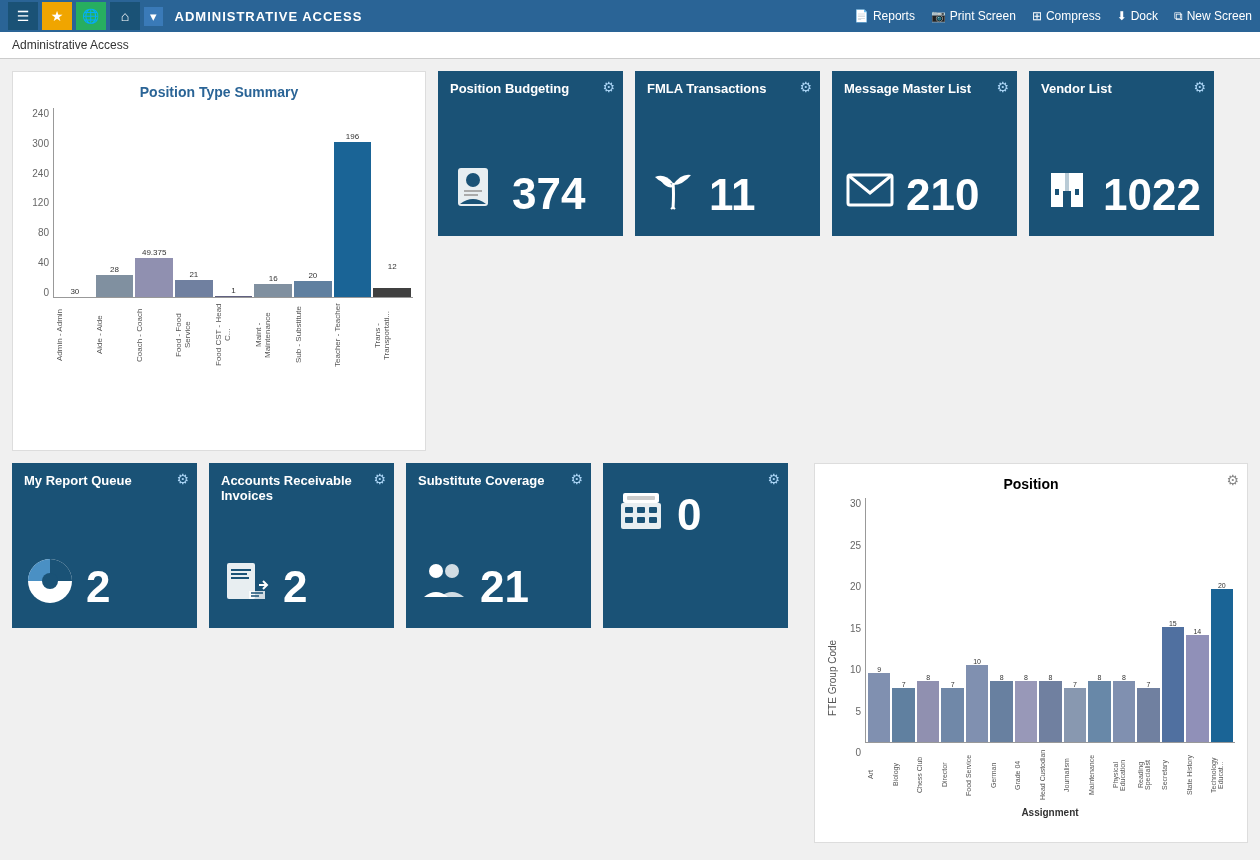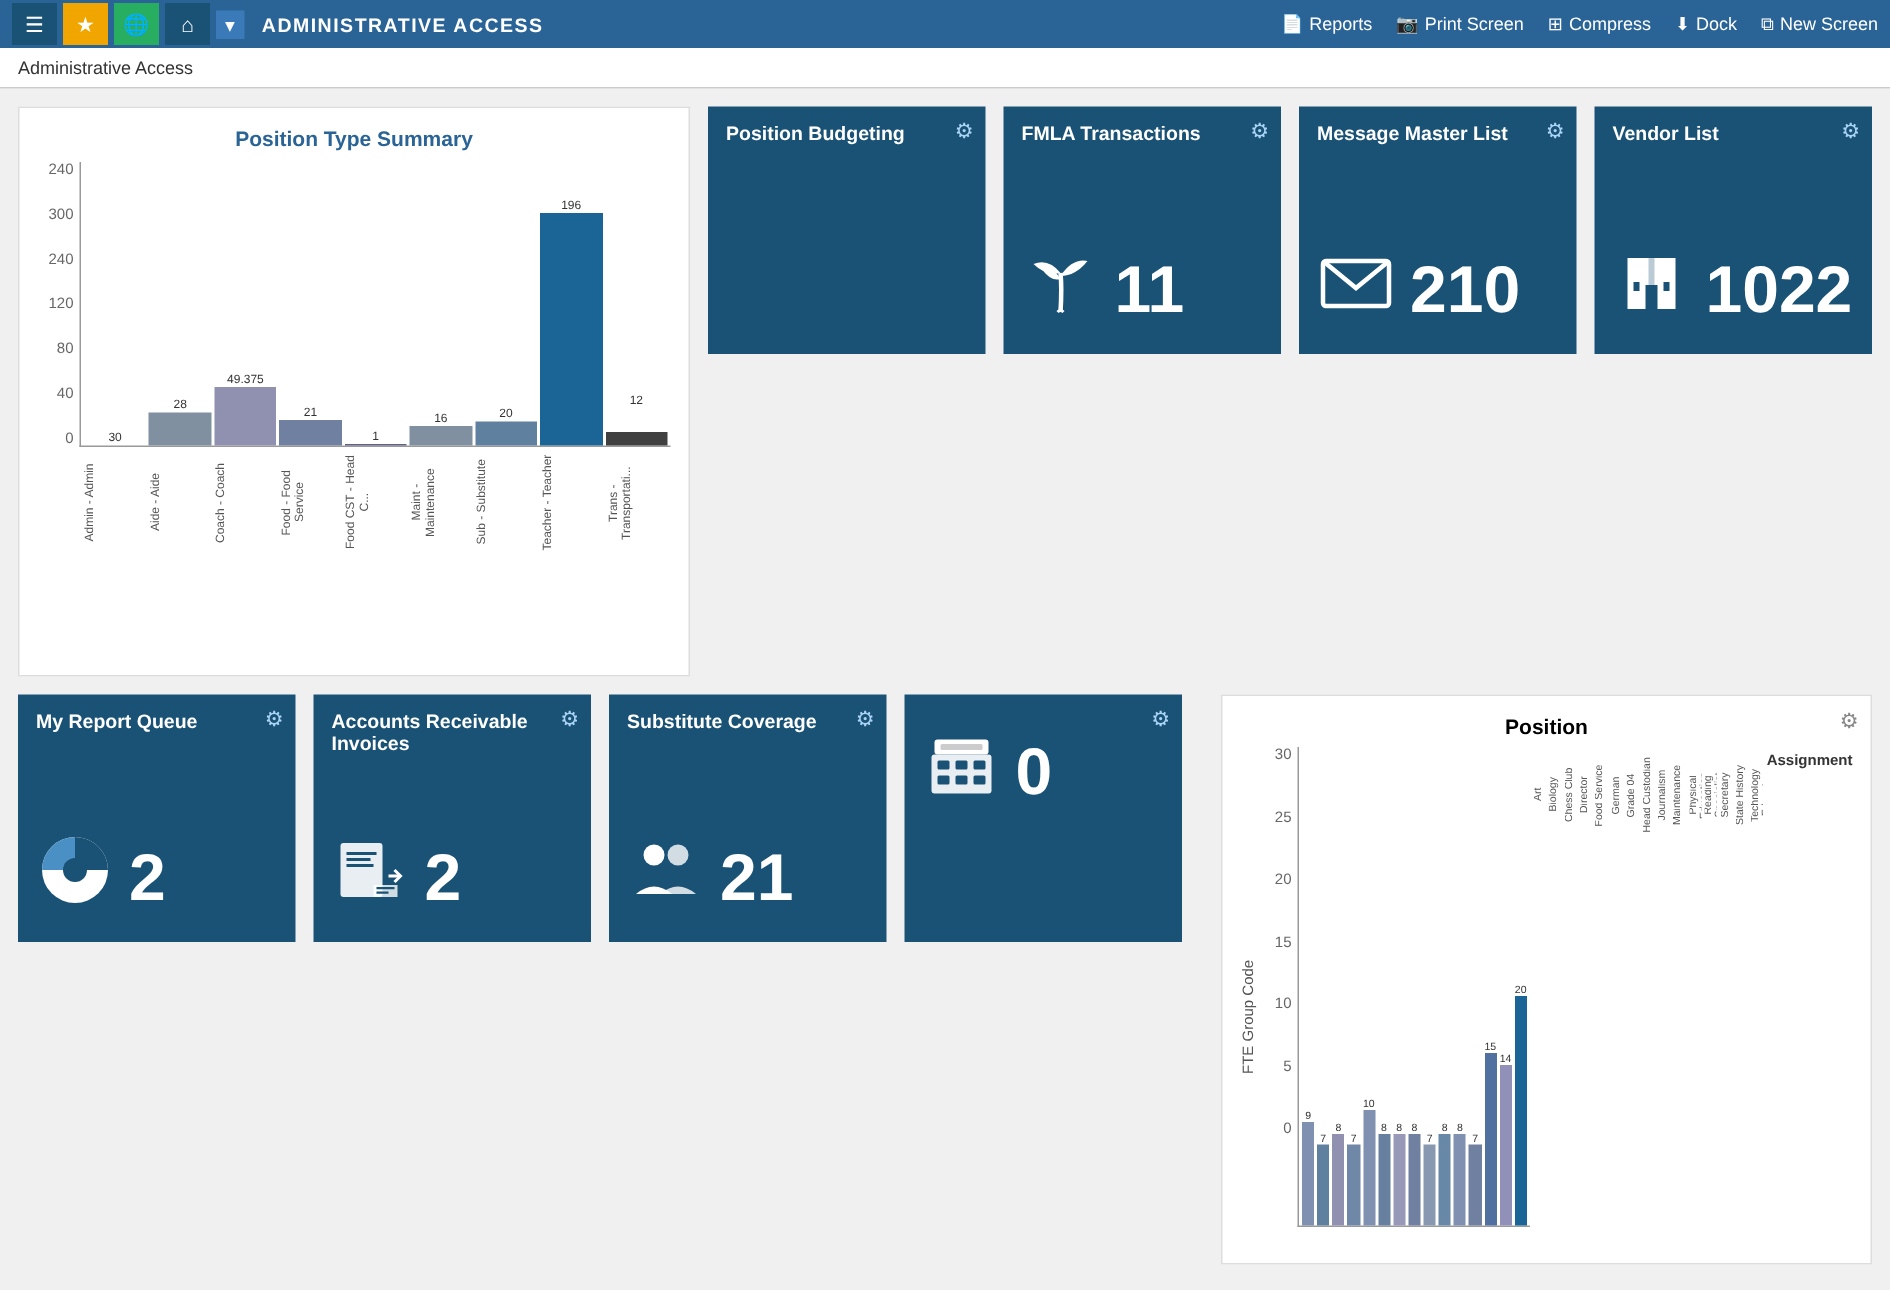--- a/index.html
+++ b/index.html
@@ -67,21 +67,21 @@
       display: flex;
       gap: 12px;
       align-items: flex-start;
     }
 
     
     .chart-card {
       background: white;
       border: 1px solid #ddd;
       padding: 12px;
-      width: 448px;
+      width: 414px;
       min-height: 380px;
     }
     .chart-title {
       text-align: center;
       color: #2a6496;
       font-weight: bold;
       font-size: 14px;
       margin-bottom: 8px;
     }
 
@@ -308,20 +308,32 @@
           </div>
         </div>
       </div>
     </div>
 
     <div class="tiles-grid">
 
       <div class="metric-tile">
         <span class="gear-icon">⚙</span>
         <div class="tile-header">Position Budgeting</div>
+        <div class="tile-body">
+          <span class="tile-icon" style="font-size:52px;">
+            <svg width="52" height="52" viewBox="0 0 52 52" fill="none" xmlns="http://www.w3.org/2000/svg">
+              <rect x="8" y="6" width="30" height="38" rx="3" fill="white" opacity="0.9"></rect>
+              <circle cx="23" cy="18" r="7" fill="#1a5276"></circle>
+              <path d="M10 42 Q23 32 36 42" fill="#1a5276"></path>
+              <rect x="14" y="28" width="18" height="2" fill="#aaa"></rect>
+              <rect x="14" y="32" width="14" height="2" fill="#aaa"></rect>
+            </svg>
+          </span>
+          <span class="tile-number">374</span>
+        </div>
       </div>
 
       <div class="metric-tile">
         <span class="gear-icon">⚙</span>
         <div class="tile-header">FMLA Transactions</div>
         <div class="tile-body">
           <span class="tile-icon">
             <svg width="52" height="52" viewBox="0 0 52 52" fill="none">
               <path d="M26 46 Q27 30 26 20" stroke="white" stroke-width="3" fill="none"></path>
               <path d="M26 20 Q18 10 8 14 Q16 22 26 20" fill="white"></path>
@@ -458,21 +470,21 @@
         <div style="display:flex;flex-direction:column;justify-content:space-between;align-items:flex-end;padding-right:4px;padding-bottom:60px;font-size:10px;color:#666;min-width:22px;">
           <span>30</span>
           <span>25</span>
           <span>20</span>
           <span>15</span>
           <span>10</span>
           <span>5</span>
           <span>0</span>
         </div>
 
-        <div style="flex:1;display:flex;flex-direction:row;">
+        <div style="flex:1;display:flex;flex-direction:column;">
           <div style="flex:1;display:flex;align-items:flex-end;gap:2px;border-bottom:1px solid #999;border-left:1px solid #999;padding:0 2px;position:relative;">
 
             <div style="display:flex;flex-direction:column;align-items:center;flex:1;">
               <span style="font-size:7px;color:#333;">9</span>
               <div style="width:100%;background:#8090b0;height:calc(9/30*230px);"></div>
             </div>
 
             <div style="display:flex;flex-direction:column;align-items:center;flex:1;">
               <span style="font-size:7px;color:#333;">7</span>
               <div style="width:100%;background:#6080a0;height:calc(7/30*230px);"></div>

